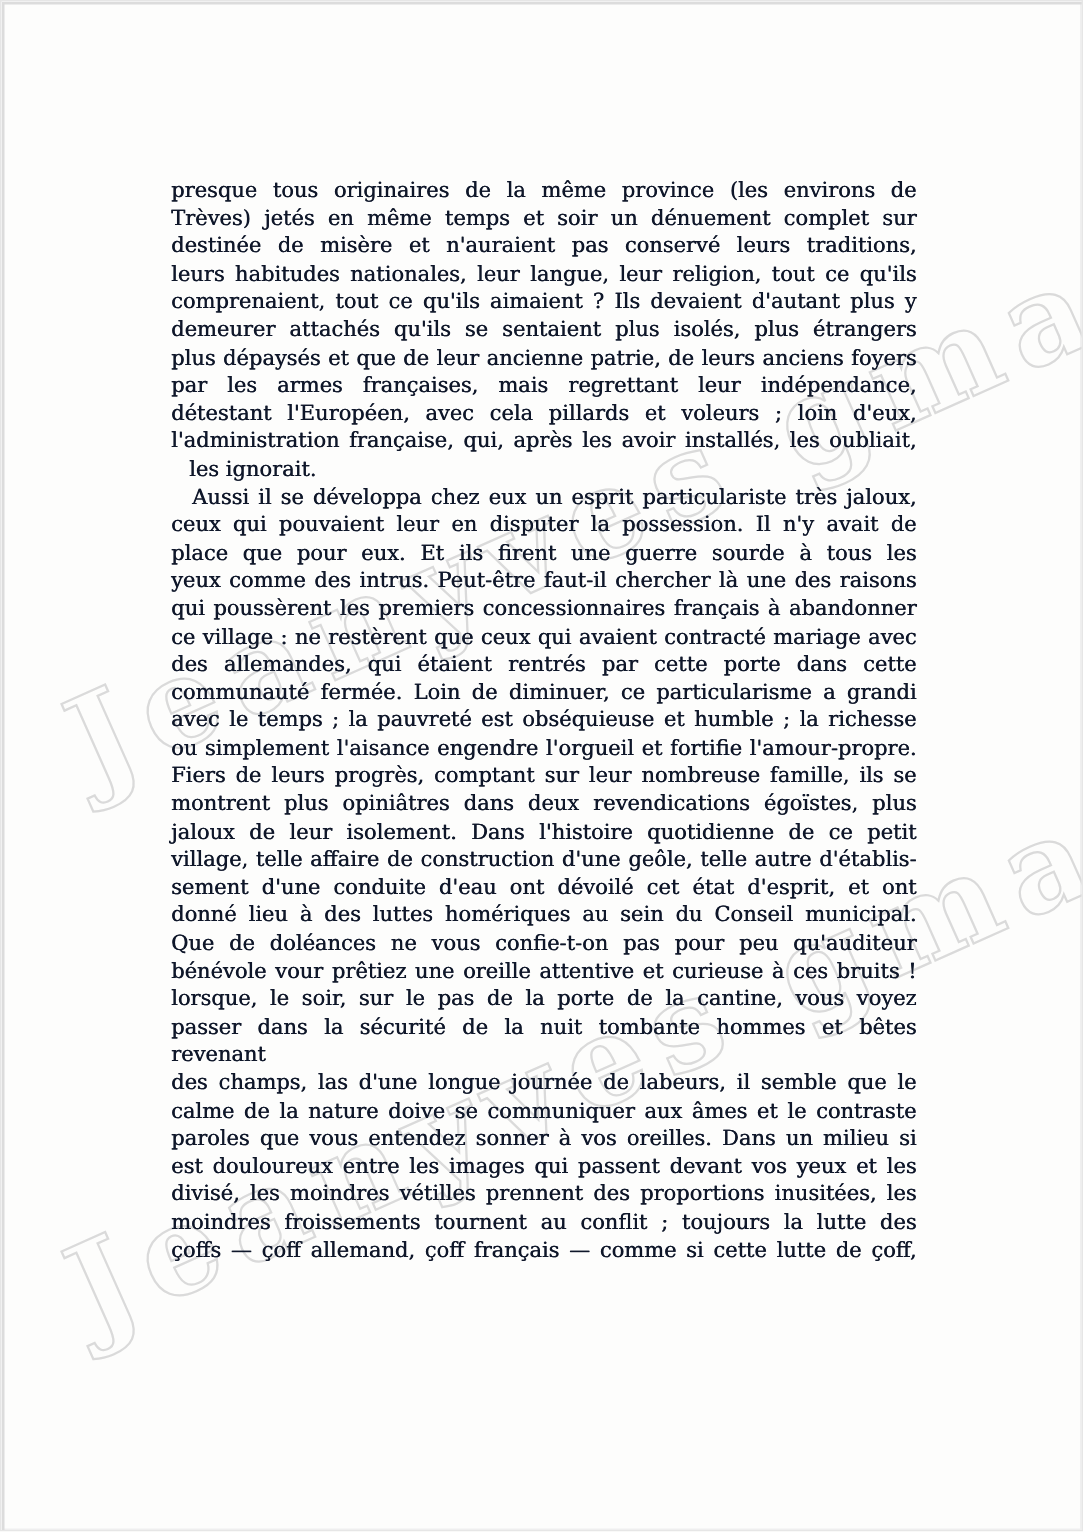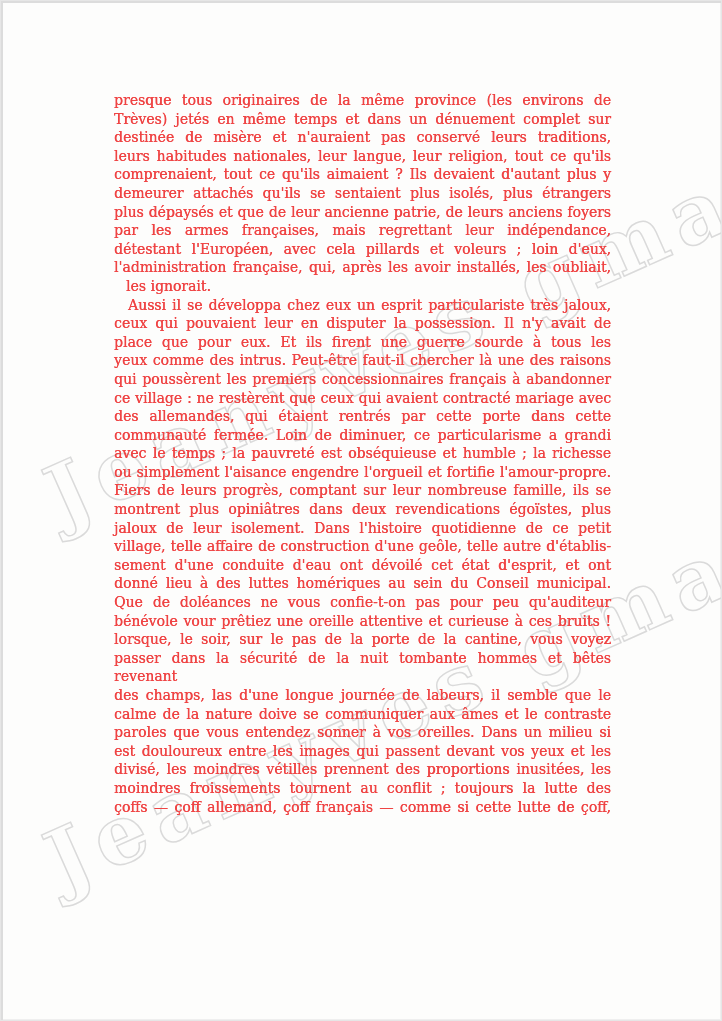--- a/index.html
+++ b/index.html
@@ -34,27 +34,27 @@
     z-index: 1;
     pointer-events: none;
     user-select: none;
   }
   .wm-1 { left: 30px; top: 455px; }
   .wm-2 { left: 30px; top: 820px; }
 
   .textblock {
     position: absolute;
     left: 113px;
-    top: 90px;
+    top: 117px;
     width: 497px;
     z-index: 2;
     font-family: "DejaVu Serif", serif;
     font-size: 14px;
     line-height: 18.6px;
-    color: #ef4444;
+    color: #0f172a;
     text-shadow: 0.3px 0 0 currentColor; 
   }
   .line {
     text-align: justify;
     text-align-last: justify;
     min-height: 18.6px;
   }
   
   .para-1 .line:last-child { text-align-last: left; margin-left: 12px; }
   
@@ -65,21 +65,21 @@
 
 <div class="page">
 
   <div class="watermark wm-1">Jeanyves gmail.fr</div>
 
   <div class="watermark wm-2">Jeanyves gmail.fr</div>
 
   <div class="textblock">
     <div class="para para-1">
         <div class="line">presque tous originaires de la même province (les environs de</div>
-        <div class="line">Trèves) jetés en même temps et dans un dénuement complet sur</div>
+        <div class="line">Trèves) jetés en même temps et soir un dénuement complet sur</div>
         <div class="line">destinée de misère et n'auraient pas conservé leurs traditions,</div>
         <div class="line">leurs habitudes nationales, leur langue, leur religion, tout ce qu'ils</div>
         <div class="line">comprenaient, tout ce qu'ils aimaient ? Ils devaient d'autant plus y</div>
         <div class="line">demeurer attachés qu'ils se sentaient plus isolés, plus étrangers</div>
         <div class="line">plus dépaysés et que de leur ancienne patrie, de leurs anciens foyers</div>
         <div class="line">par les armes françaises, mais regrettant leur indépendance,</div>
         <div class="line">détestant l'Européen, avec cela pillards et voleurs ; loin d'eux,</div>
         <div class="line">l'administration française, qui, après les avoir installés, les oubliait,</div>
         <div class="line">les ignorait.</div>
       </div>

